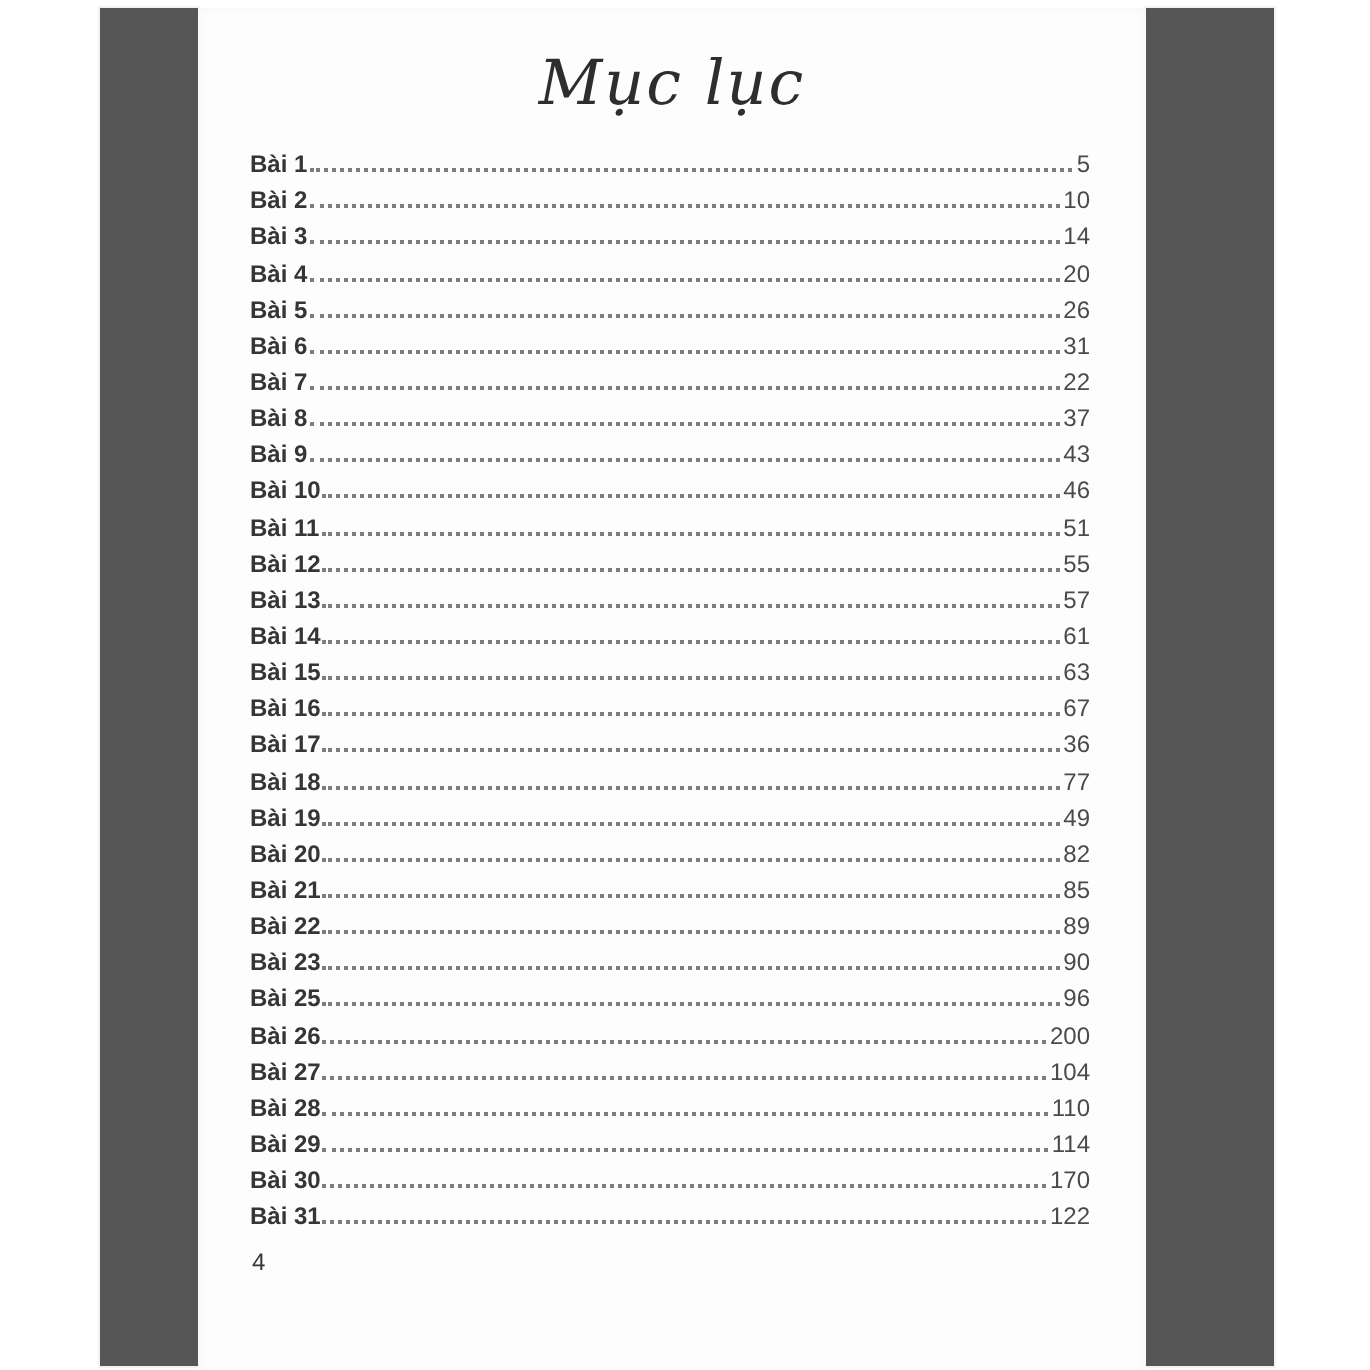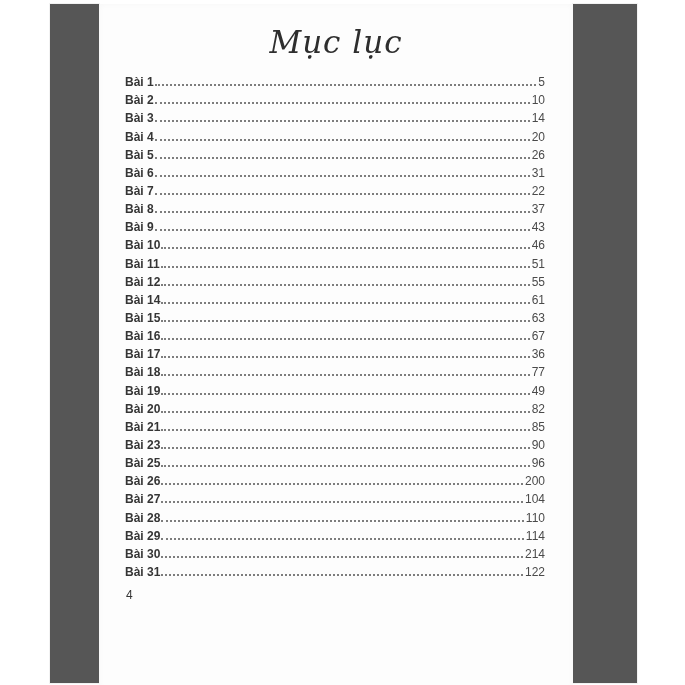--- a/index.html
+++ b/index.html
@@ -98,20 +98,25 @@
           <span class="lbl">Bài 11</span>
           <span class="leader"></span>
           <span class="num">51</span>
         </div>
         <div class="toc-row">
           <span class="lbl">Bài 12</span>
           <span class="leader"></span>
           <span class="num">55</span>
         </div>
         <div class="toc-row">
+          <span class="lbl">Bài 13</span>
+          <span class="leader"></span>
+          <span class="num">57</span>
+        </div>
+        <div class="toc-row">
           <span class="lbl">Bài 14</span>
           <span class="leader"></span>
           <span class="num">61</span>
         </div>
         <div class="toc-row">
           <span class="lbl">Bài 15</span>
           <span class="leader"></span>
           <span class="num">63</span>
         </div>
         <div class="toc-row">
@@ -138,20 +143,25 @@
           <span class="lbl">Bài 20</span>
           <span class="leader"></span>
           <span class="num">82</span>
         </div>
         <div class="toc-row">
           <span class="lbl">Bài 21</span>
           <span class="leader"></span>
           <span class="num">85</span>
         </div>
         <div class="toc-row">
+          <span class="lbl">Bài 22</span>
+          <span class="leader"></span>
+          <span class="num">89</span>
+        </div>
+        <div class="toc-row">
           <span class="lbl">Bài 23</span>
           <span class="leader"></span>
           <span class="num">90</span>
         </div>
         <div class="toc-row">
           <span class="lbl">Bài 25</span>
           <span class="leader"></span>
           <span class="num">96</span>
         </div>
         <div class="toc-row">
@@ -170,21 +180,21 @@
           <span class="num">110</span>
         </div>
         <div class="toc-row">
           <span class="lbl">Bài 29</span>
           <span class="leader"></span>
           <span class="num">114</span>
         </div>
         <div class="toc-row">
           <span class="lbl">Bài 30</span>
           <span class="leader"></span>
-          <span class="num">214</span>
+          <span class="num">170</span>
         </div>
         <div class="toc-row">
           <span class="lbl">Bài 31</span>
           <span class="leader"></span>
           <span class="num">122</span>
         </div>
       </div>
 
     <div class="page-footer">4</div>
   </div>

